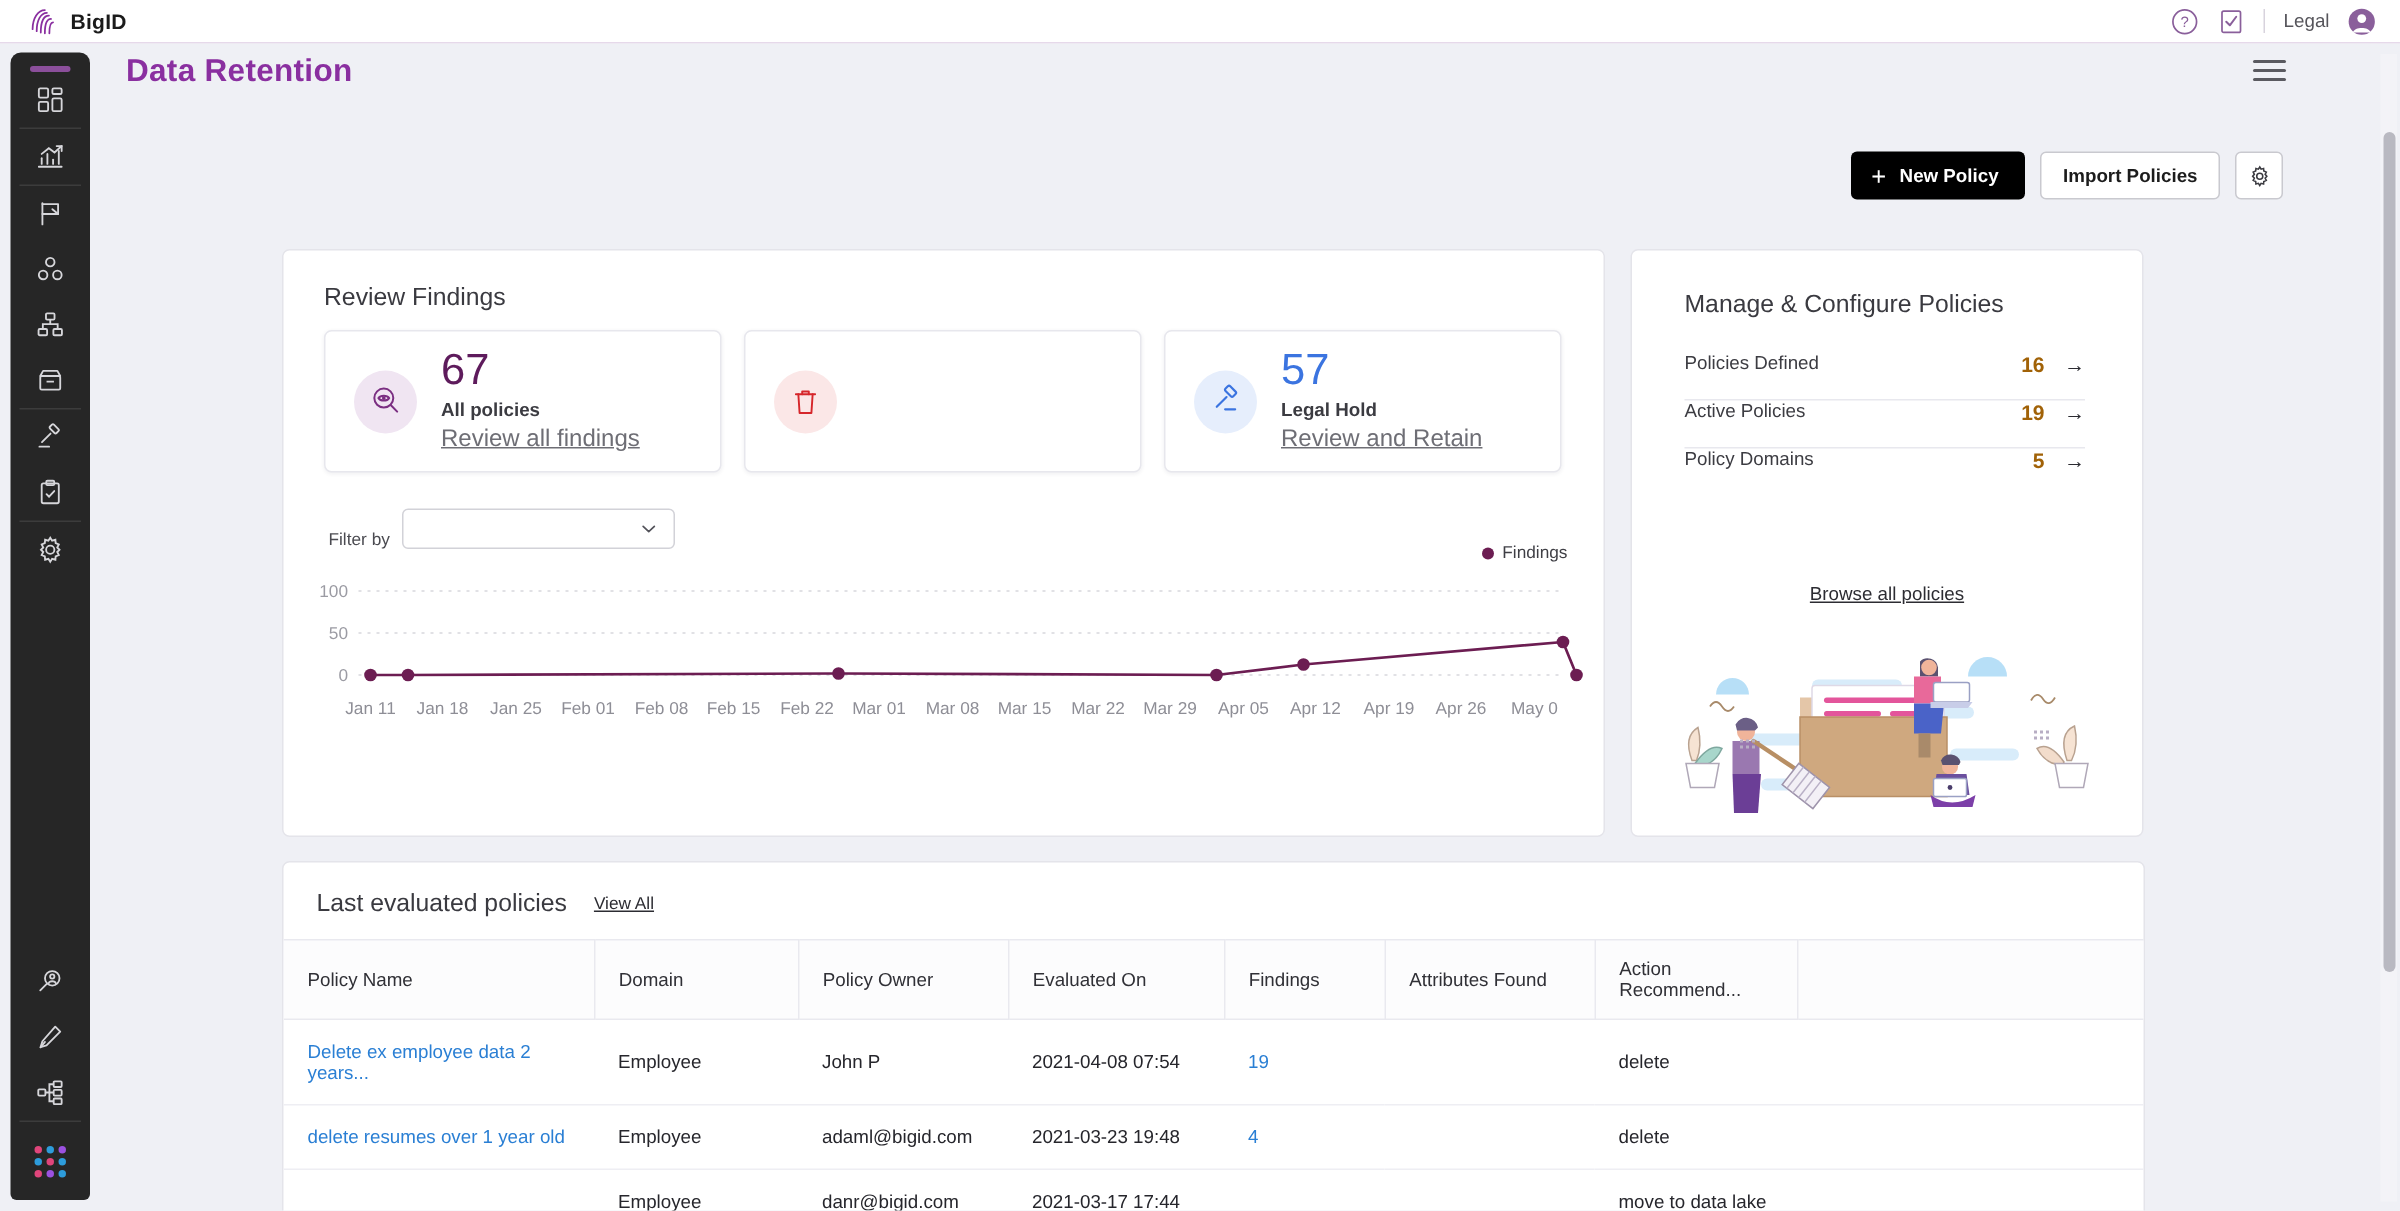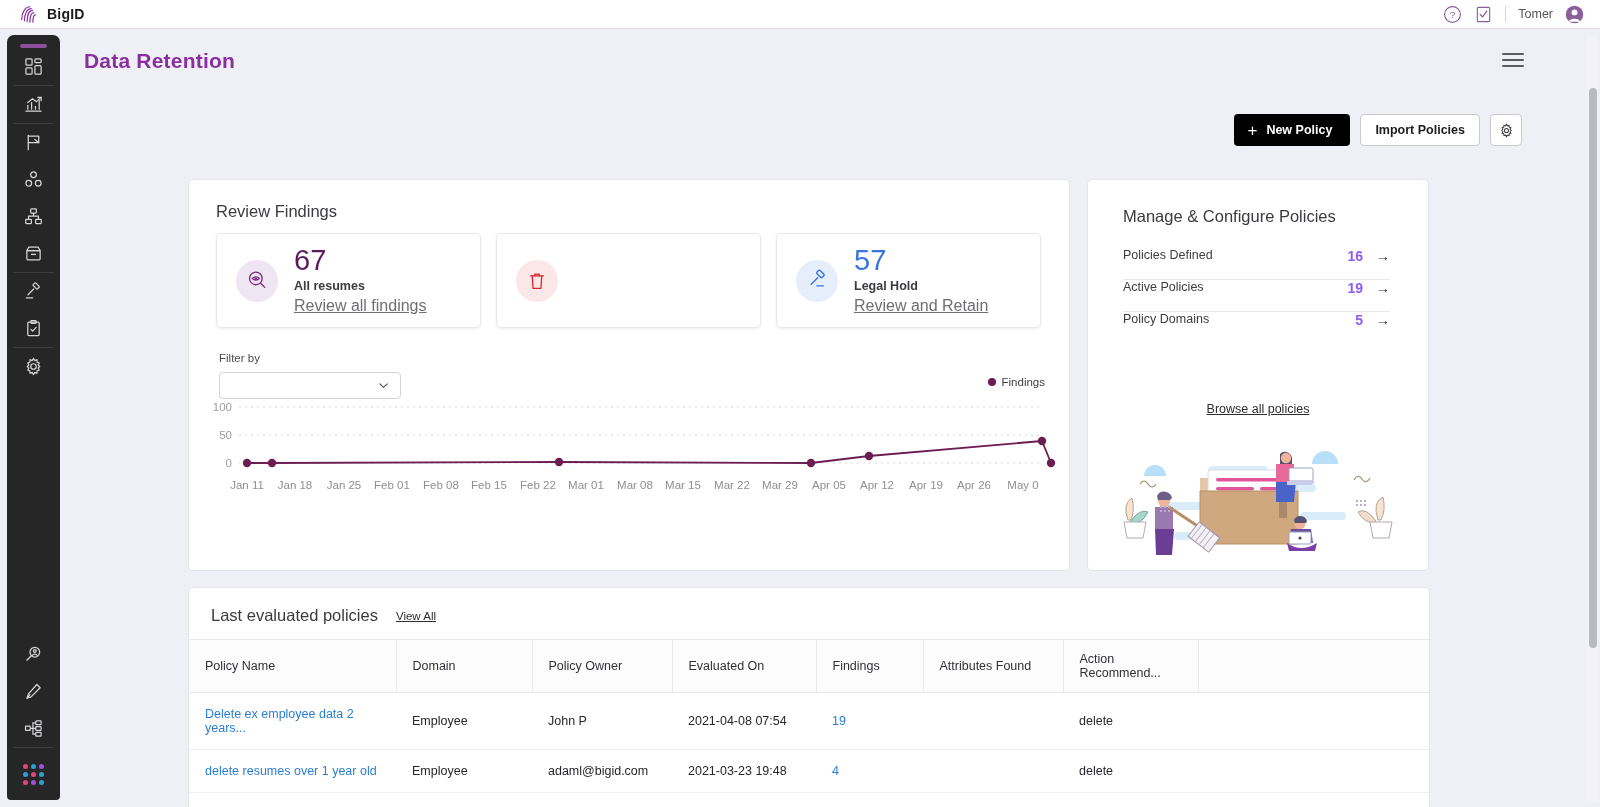--- a/index.html
+++ b/index.html
@@ -38,21 +38,21 @@
   .rail-sep { width: 41px; height: 1px; background: #3c3c3c; }
   .rail-item {
     width: 53px; height: 37px; display: flex; align-items: center; justify-content: center;
   }
   .rail-item svg { display: block; }
   .rail-spacer { flex: 1 1 auto; }
   .dot-grid { display: grid; grid-template-columns: repeat(3, 5px); gap: 3px; }
   .dot-grid i { width: 5px; height: 5px; border-radius: 50%; display: block; }
 
   
-  .page { position: absolute; left: 60px; top: 29px; width: 1478px; height: 556px; }
+  .page { position: absolute; left: 60px; top: 16px; width: 1478px; height: 556px; }
   .page-title {
     position: absolute; left: 24px; top: 20px;
     font-size: 21px; font-weight: bold; color: #8a2fa0; letter-spacing: .2px;
   }
   .hamburger { position: absolute; right: 14px; top: 24px; width: 22px; cursor: pointer; }
   .hamburger i { display: block; height: 2px; background: #5a5a60; margin-bottom: 4px; border-radius: 1px; }
   .hamburger i:last-child { margin-bottom: 0; }
 
   .actions { position: absolute; right: 16px; top: 85px; display: flex; align-items: center; gap: 10px; }
   .btn-primary {
@@ -89,42 +89,42 @@
     border: 1px solid #e7e7ed; border-radius: 5px;
     box-shadow: 0 1px 3px rgba(35,31,62,.07);
     display: flex; align-items: center; padding: 0 0 0 19px; gap: 16px;
   }
   .stat-ic { width: 42px; height: 42px; border-radius: 50%; display: flex; align-items: center; justify-content: center; flex: 0 0 auto; }
   .stat-num { font-size: 29px; line-height: 1.02; font-weight: normal; }
   .stat-lbl { font-size: 12.5px; font-weight: bold; color: #3b3b41; margin-top: 3px; }
   .stat-link { font-size: 16px; color: #6e6e75; text-decoration: underline; margin-top: 4px; display: inline-block; cursor: pointer; }
 
   
-  .filterrow { position: absolute; left: 30px; top: 172px; display: flex; align-items: flex-start; gap: 8px; flex-direction: column; }
+  .filterrow { position: absolute; left: 30px; top: 172px; display: flex; align-items: flex-end; gap: 8px; }
   .filter-label { font-size: 11.5px; color: #4b4b51; }
   .select {
     width: 182px; height: 27px; border: 1px solid #d2d2d8; border-radius: 4px; background: #fff;
     display: flex; align-items: center; justify-content: flex-end; padding-right: 10px; cursor: pointer;
   }
 
   
   .legend { position: absolute; right: 24px; top: 196px; display: flex; align-items: center; gap: 6px; }
   .legend-dot { width: 8px; height: 8px; border-radius: 50%; background: #6c1d52; }
   .legend-txt { font-size: 11.5px; color: #3f3f45; }
   .chart { position: absolute; left: 12px; top: 215px; width: 858px; height: 150px; }
   .ytick { font-size: 11.5px; fill: #9b9ba3; text-anchor: end; }
   .xtick { font-size: 11.5px; fill: #8e8e96; text-anchor: middle; }
 
   
   .prow {
     position: absolute; left: 35px; width: 267px; height: 32px;
     display: flex; align-items: flex-start; border-bottom: 1px solid #e8e8ee;
   }
   .prow-lbl { font-size: 12.5px; color: #3c3c42; }
-  .prow-val { margin-left: auto; font-size: 14px; font-weight: bold; color: #8b5cf6; }
+  .prow-val { margin-left: auto; font-size: 14px; font-weight: bold; color: #a16207; }
   .prow-arrow { margin-left: 13px; font-size: 14px; color: #2b2b31; }
   .browse {
     position: absolute; left: 0; right: 0; top: 222px; text-align: center;
     font-size: 12.5px; color: #2c2c32; text-decoration: underline; cursor: pointer;
   }
   .illus { position: absolute; left: 16px; top: 248px; width: 310px; height: 130px; }
 
   
   .tablecard { position: absolute; left: 128px; top: 558px; width: 1242px; min-height: 220px; overflow: hidden; }
   .tbl-head { display: flex; align-items: center; gap: 18px; padding: 18px 22px 14px 22px; }
@@ -168,21 +168,21 @@
     <div class="topbar-right">
       <svg class="ticon" viewBox="0 0 20 20">
         <circle cx="10" cy="10" r="8.3" fill="none" stroke="#8a5f9b" stroke-width="1.2"></circle>
         <text x="10" y="14" font-size="10.5" fill="#8a5f9b" text-anchor="middle" font-family="Liberation Sans">?</text>
       </svg>
       <svg class="ticon" viewBox="0 0 20 20">
         <rect x="3.5" y="2.5" width="13" height="15" rx="1.2" fill="none" stroke="#8a5f9b" stroke-width="1.2"></rect>
         <path d="M6.5 10 L9 12.5 L13.5 6.5" fill="none" stroke="#8a5f9b" stroke-width="1.4" stroke-linecap="round" stroke-linejoin="round"></path>
       </svg>
       <span class="tdivider"></span>
-      <span class="uname">Tomer</span>
+      <span class="uname">Legal</span>
       <svg class="avatar" viewBox="0 0 20 20">
         <circle cx="10" cy="10" r="9.2" fill="#8a5f9b"></circle>
         <circle cx="10" cy="7.8" r="3.1" fill="#fff"></circle>
         <path d="M3.8 17.5 C5 13.4 15 13.4 16.2 17.5 Z" fill="#fff"></path>
       </svg>
     </div>
   </div>
 
   <nav class="rail">
     <div class="rail-accent"></div>
@@ -379,21 +379,21 @@
               <g fill="none" stroke="#7b2f82" stroke-width="1.4" stroke-linecap="round">
                 <circle cx="10.3" cy="9.8" r="6.6"></circle>
                 <path d="M6.6 9.8 C8 7.6 12.6 7.6 14 9.8 C12.6 12 8 12 6.6 9.8 Z"></path>
                 <circle cx="10.3" cy="9.8" r="1.3" fill="#7b2f82" stroke="none"></circle>
                 <path d="M15.1 14.6 L19.6 19.2"></path>
               </g>
             </svg>
           </span>
           <div>
             <div class="stat-num" style="color:#5e1b5c">67</div>
-            <div class="stat-lbl">All resumes</div>
+            <div class="stat-lbl">All policies</div>
             <a class="stat-link">Review all findings</a>
           </div>
         </div>
 
         <div class="stat">
           <span class="stat-ic" style="background:#fbe7e7">
             <svg width="22" height="22" viewBox="0 0 24 24">
               <g fill="none" stroke="#d6262b" stroke-width="1.4" stroke-linecap="round" stroke-linejoin="round">
                 <path d="M5 6.4 H19"></path>
                 <path d="M9.6 6.4 V4.4 H14.4 V6.4"></path>

